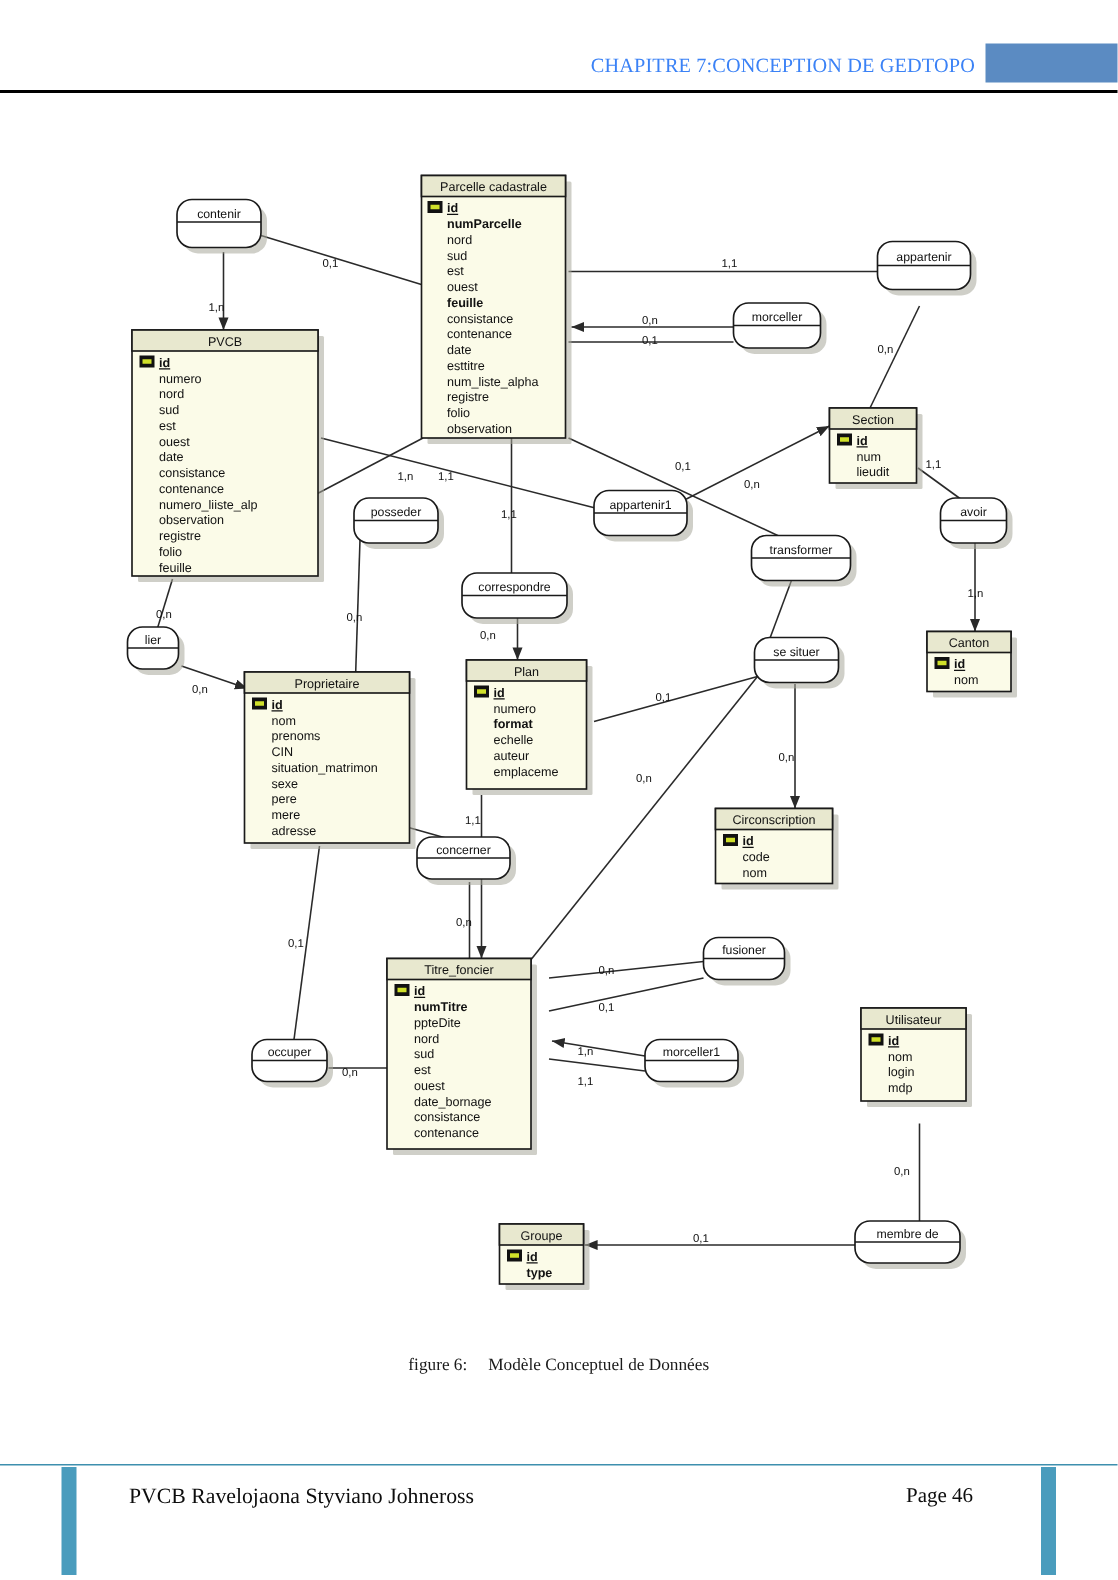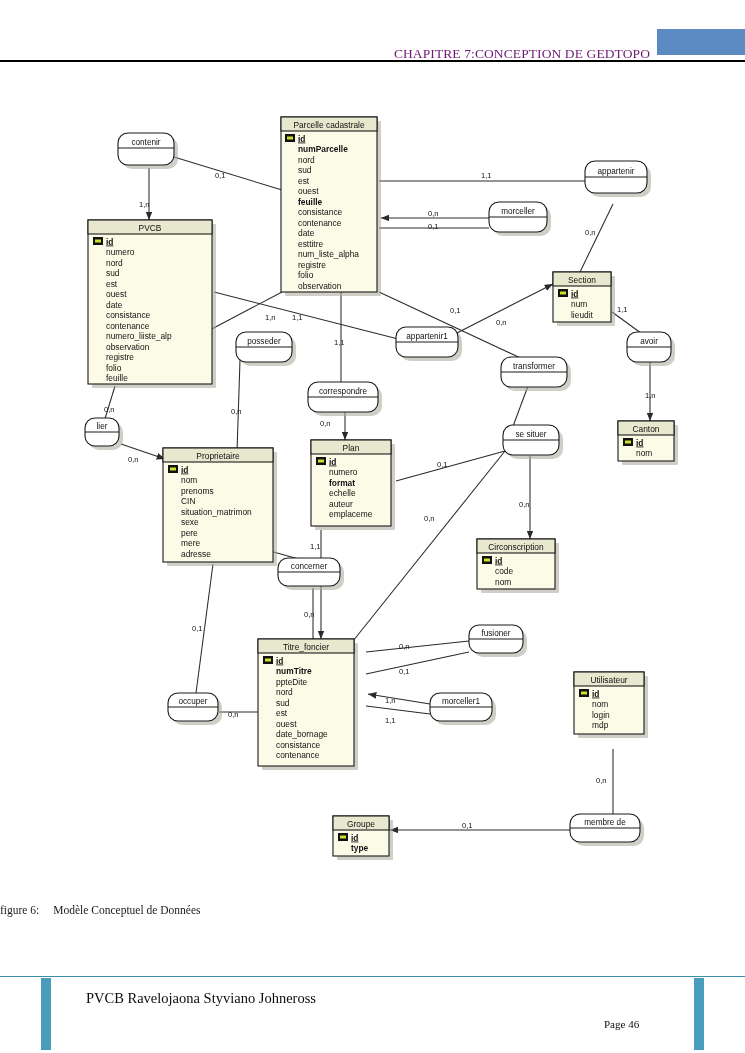--- a/index.html
+++ b/index.html
@@ -6,36 +6,36 @@
   body{
     width:745px;height:1053px;background:#ffffff;
     font-family:"Liberation Serif", serif;
     position:relative;overflow:hidden;
   }
   .page{position:absolute;inset:0;}
 
   
   .header{position:absolute;left:0;top:0;width:745px;height:62px;}
   .header-title{
-    position:absolute;right:95px;top:46px;
+    position:absolute;right:95px;top:36px;
     font-family:"Liberation Serif", serif;
-    font-size:13.5px;color:#701a75;letter-spacing:.1px;white-space:nowrap;
+    font-size:13.5px;color:#3b82f6;letter-spacing:.1px;white-space:nowrap;
   }
   .header-block{position:absolute;right:0;top:29px;width:88px;height:26px;background:#5b8bc2;}
   .header-rule{position:absolute;left:0;top:60px;width:745px;height:1.6px;background:#000;}
 
   
   .footer-rule{position:absolute;left:0;top:976px;width:745px;height:1.2px;background:#3e8fae;}
   .footer-bar-l{position:absolute;left:41px;top:978px;width:10px;height:72px;background:#4a9cbd;}
   .footer-bar-r{position:absolute;left:694px;top:978px;width:10px;height:72px;background:#4a9cbd;}
   .footer-name{position:absolute;left:86px;top:990px;font-size:14.5px;color:#0d0d0d;white-space:nowrap;}
-  .footer-page{position:absolute;left:604px;top:990px;font-size:11px;color:#0d0d0d;white-space:nowrap;margin-top:28px;}
+  .footer-page{position:absolute;left:604px;top:990px;font-size:14px;color:#0d0d0d;white-space:nowrap;}
 
   
-  .caption{position:absolute;left:0;top:904px;width:745px;font-size:11.5px;color:#1a1a1a;}
+  .caption{position:absolute;left:0;top:904px;width:745px;text-align:center;font-size:11.5px;color:#1a1a1a;}
   .caption .lbl{margin-right:14px;}
 
   
   .diagram{position:absolute;left:0;top:96px;width:745px;height:800px;}
   svg{display:block;}
   text{font-family:"Liberation Sans", sans-serif;fill:#111;}
   .ent-title{font-size:8.4px;text-anchor:middle;}
   .attr{font-size:8.4px;}
   .attr.b{font-weight:bold;}
   .attr.pk{font-weight:bold;text-decoration:underline;}

